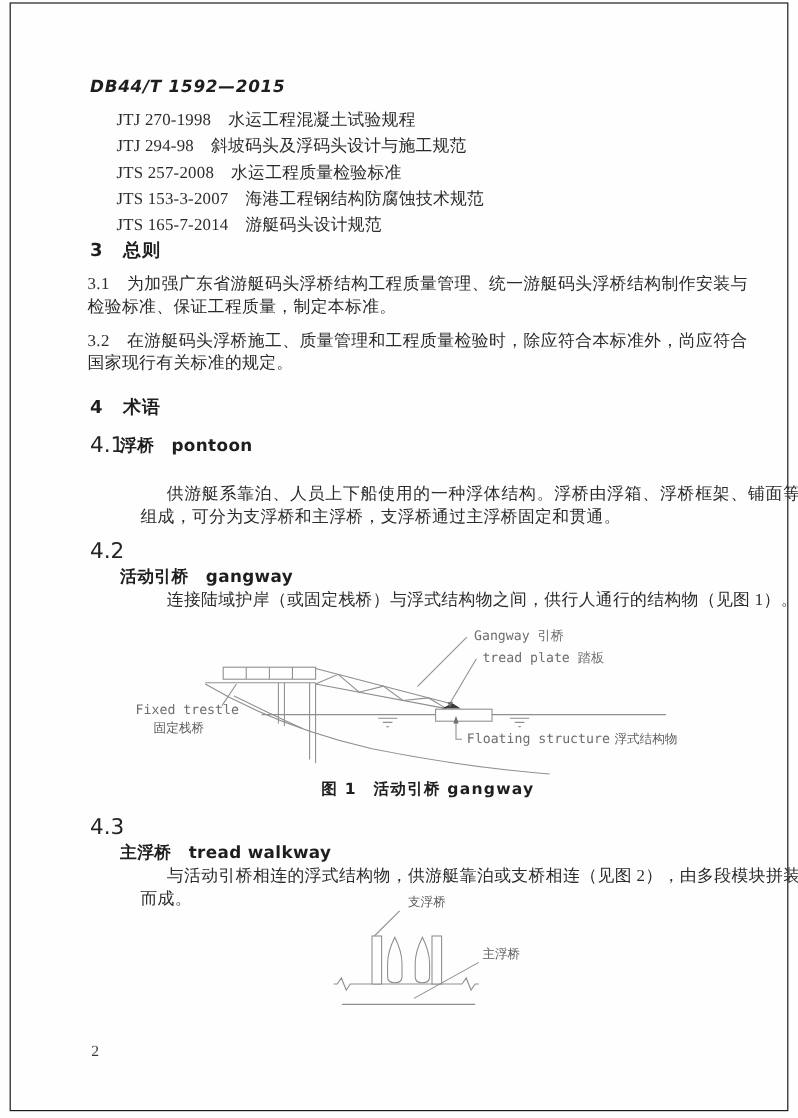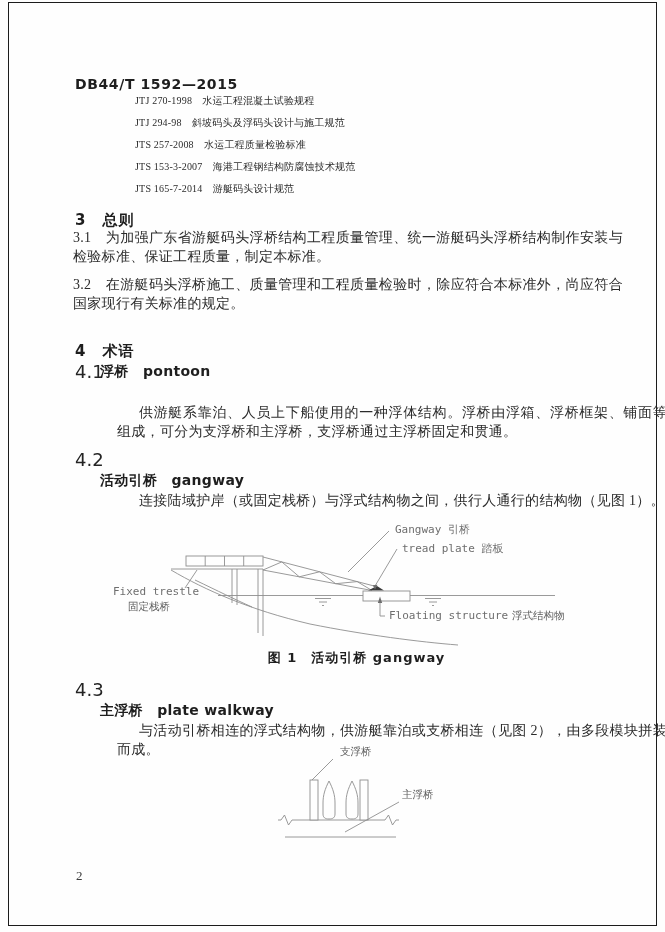--- a/index.html
+++ b/index.html
@@ -6,28 +6,28 @@
   .page{
     position:relative;width:665px;height:932px;background:#fefefe;overflow:hidden;
     font-family:"Liberation Serif","DejaVu Serif",serif;color:#2b2b2b;
   }
   .page-border{
     position:absolute;left:8px;top:2px;width:647px;height:922px;
     border:1px solid #1c1c1c;pointer-events:none;
   }
   .abs{position:absolute;}
   .doc-number{
-    left:75px;top:76px;font-family:"DejaVu Sans","Liberation Sans",sans-serif;
-    font-weight:bold;font-size:14px;letter-spacing:0.6px;color:#1e1e1e;
+    left:75px;top:65px;font-family:"DejaVu Sans","Liberation Sans",sans-serif;
+    font-weight:bold;font-size:14px;letter-spacing:0.6px;color:#1e1e1e;font-style:italic;
   }
-  .refs{left:97px;top:90px;font-size:10px;line-height:22px;letter-spacing:0.2px;margin-left:38px;}
+  .refs{left:97px;top:90px;font-size:14px;line-height:22px;letter-spacing:0.2px;}
   .ref-item{white-space:nowrap;}
   .sec-heading{
     font-family:"DejaVu Sans","Liberation Sans",sans-serif;font-weight:bold;
-    font-size:15px;color:#1e1e1e;letter-spacing:1px;margin-top:12px;
+    font-size:15px;color:#1e1e1e;letter-spacing:1px;
   }
   .para{
     left:73px;width:550px;font-size:14px;line-height:18.5px;
     text-align:justify;letter-spacing:0.3px;
   }
   .clause-num{left:75px;font-size:18px;font-family:"DejaVu Sans","Liberation Sans",sans-serif;color:#242424;}
   .term-title{
     left:100px;font-family:"DejaVu Sans","Liberation Sans",sans-serif;
     font-weight:bold;font-size:14px;color:#1e1e1e;letter-spacing:0.3px;
   }
@@ -120,21 +120,21 @@
     <text x="302" y="34">tread plate 踏板</text>
     <text x="13" y="77">Fixed trestle</text>
     <text class="zh" x="28" y="92">固定栈桥</text>
     <text x="289" y="101">Floating structure</text>
     <text class="zh" x="412" y="101">浮式结构物</text>
   </svg>
 
   <div class="abs fig-caption" style="top:649px;">图 1　活动引桥 gangway</div>
 
   <div class="abs clause-num" style="top:679px;">4.3</div>
-  <div class="abs term-title" style="top:702px;">主浮桥　plate walkway</div>
+  <div class="abs term-title" style="top:702px;">主浮桥　tread walkway</div>
   <div class="abs term-def" style="top:722px;">与活动引桥相连的浮式结构物，供游艇靠泊或支桥相连（见图 2），由多段模块拼装而成。</div>
 
   <svg class="abs" style="left:263px;top:742px;" width="180" height="103" viewBox="0 0 180 103">
 
     <path class="ln" d="M15,78 H18 L21.5,73 L25.5,83 L29,78 H122 L125.5,73 L129.5,83 L133,78 H136"></path>
     <path class="ln" d="M22,95 H133"></path>
 
     <rect class="ln fillwhite" x="47" y="38" width="8" height="40"></rect>
     <rect class="ln fillwhite" x="97" y="38" width="8" height="40"></rect>
 

